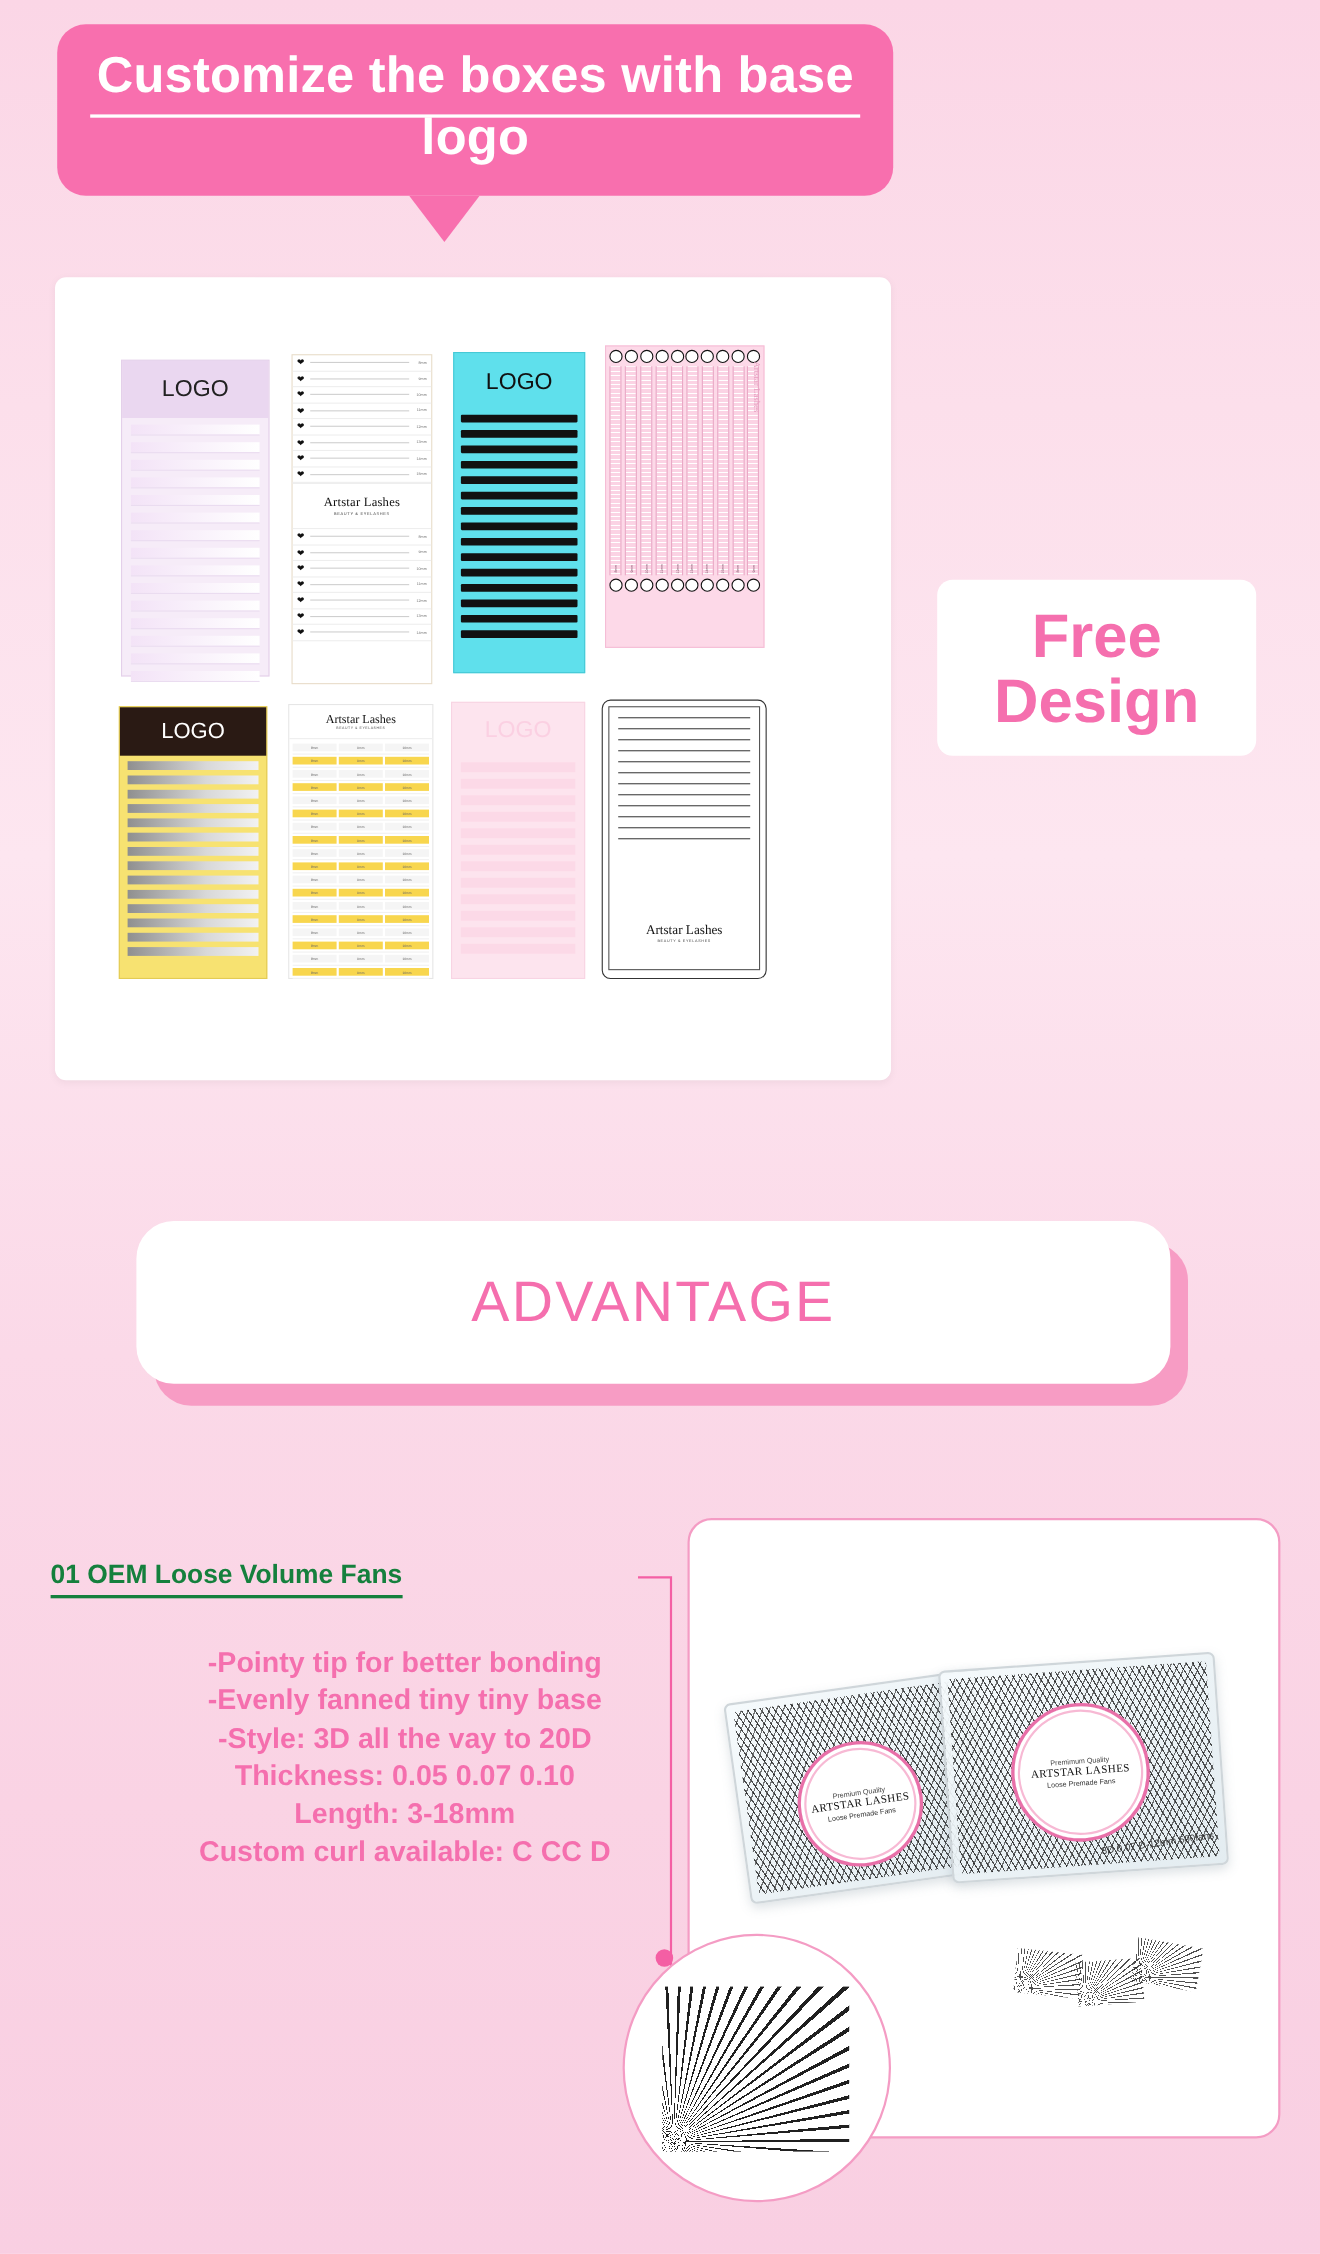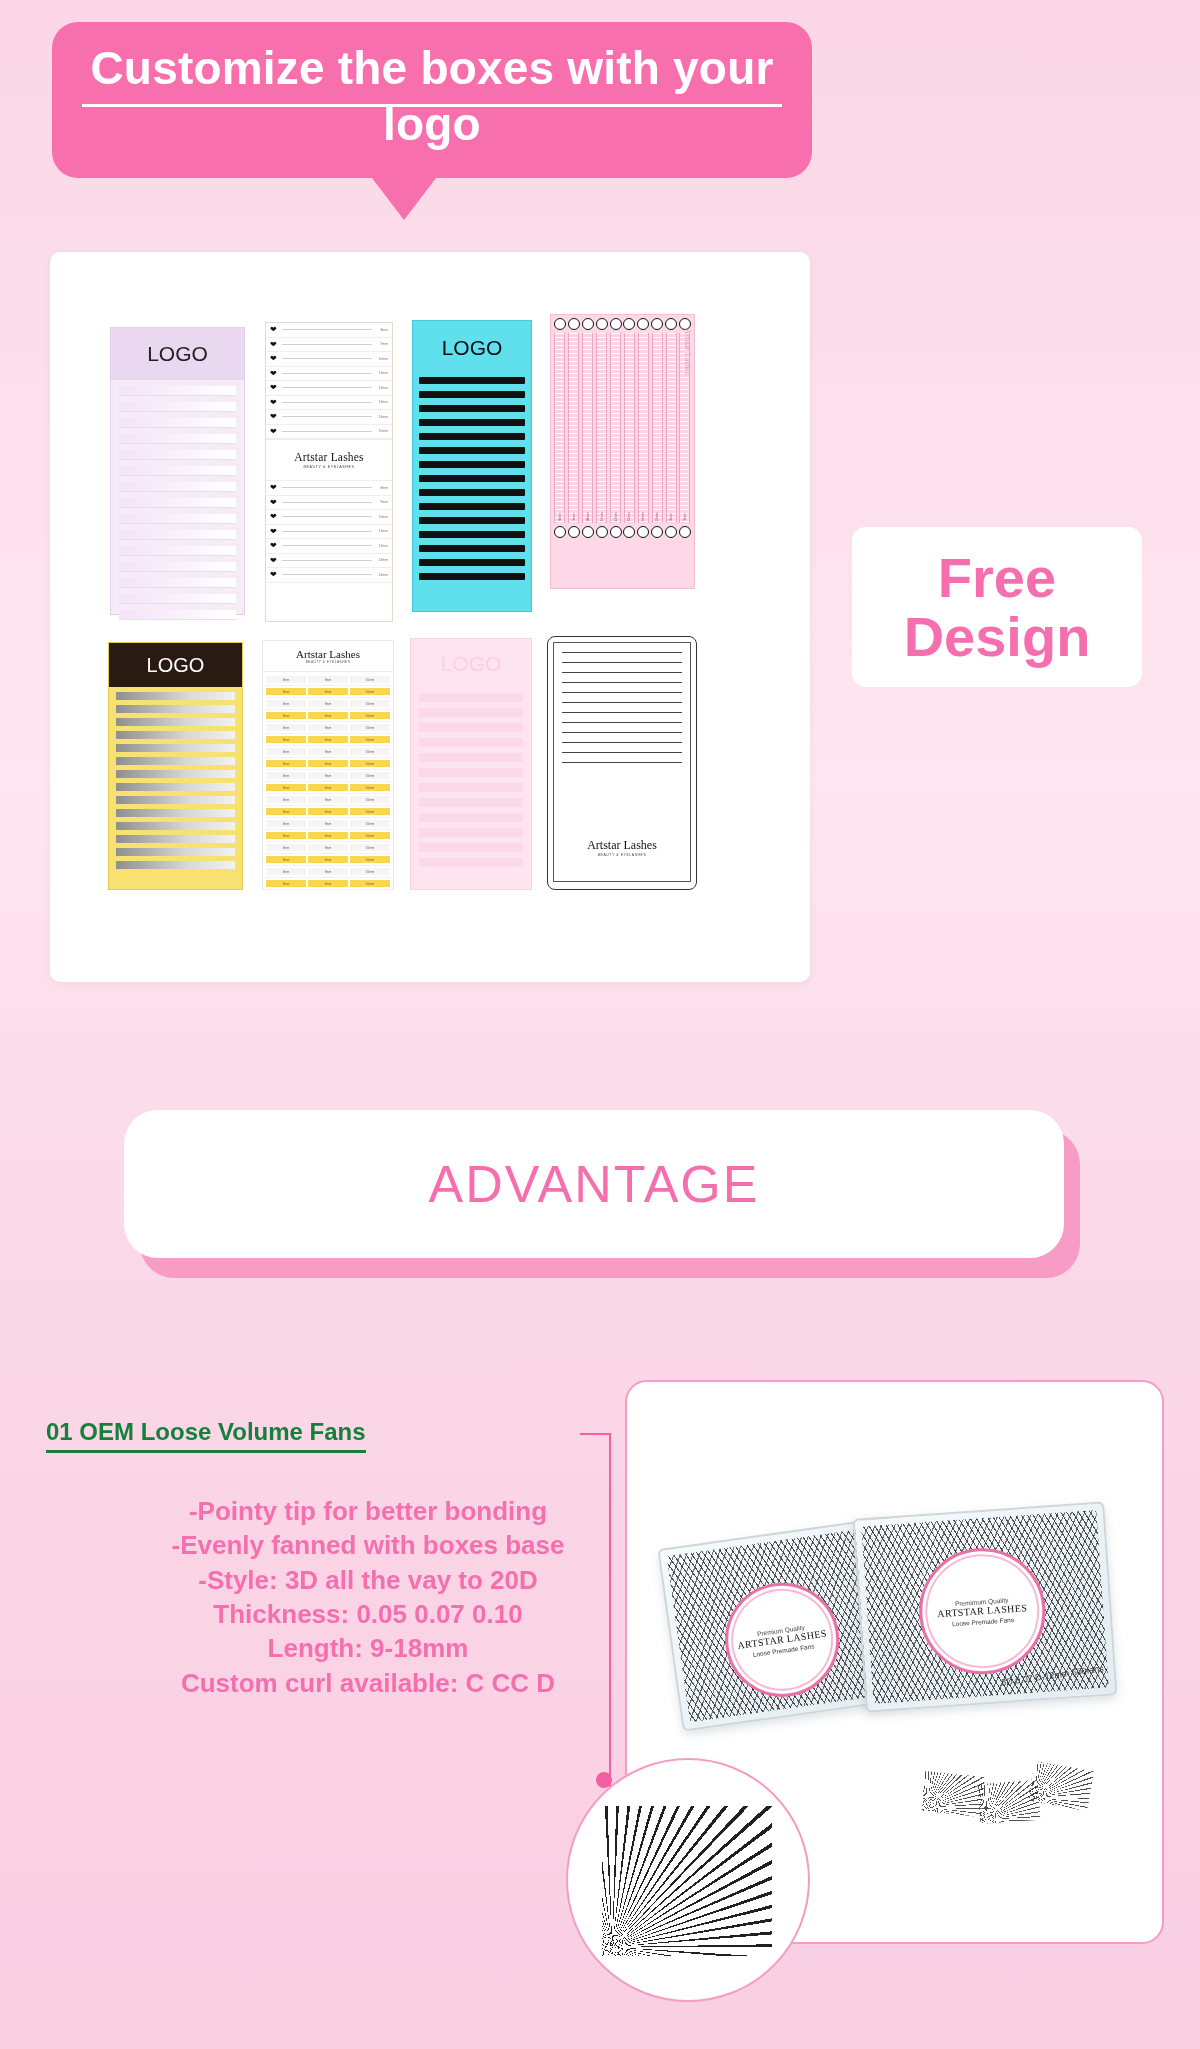--- a/index.html
+++ b/index.html
@@ -368,21 +368,21 @@
     position: absolute;
     left: 596px; top: 1772px;
     width: 16px; height: 16px; border-radius: 50%;
     background: #f45fa4;
   }
 </style>
 </head>
 <body>
 
 <div class="bubble">
-  <div class="bubble-title">Customize the boxes with your logo</div>
+  <div class="bubble-title">Customize the boxes with base logo</div>
   <div class="bubble-line"></div>
 </div>
 <div class="bubble-tail"></div>
 
 <div class="board">
 
   <div class="tray tray1">
     <div class="logo-bar">LOGO</div>
     <div class="rows">
       <div class="row"></div>
@@ -733,24 +733,24 @@
 </div>
 
 <div class="adv-shadow"></div>
 <div class="adv">
   <span>ADVANTAGE</span>
 </div>
 
 <div class="sec-title">01 OEM Loose Volume Fans</div>
 <ul class="sec-list">
   <li>-Pointy tip for better bonding</li>
-  <li>-Evenly fanned with boxes base</li>
+  <li>-Evenly fanned tiny tiny base</li>
   <li>-Style: 3D all the vay to 20D</li>
   <li>Thickness: 0.05 0.07 0.10</li>
-  <li>Length: 9-18mm</li>
+  <li>Length: 3-18mm</li>
   <li>Custom curl available: C CC D</li>
 </ul>
 
 <svg class="connector" viewBox="0 0 110 400">
   <polyline points="0,10 30,10 30,370 25,378" fill="none" stroke="#f45fa4" stroke-width="2"></polyline>
 </svg>
 
 <div class="photo-card">
   <div class="photo-inner">
 

